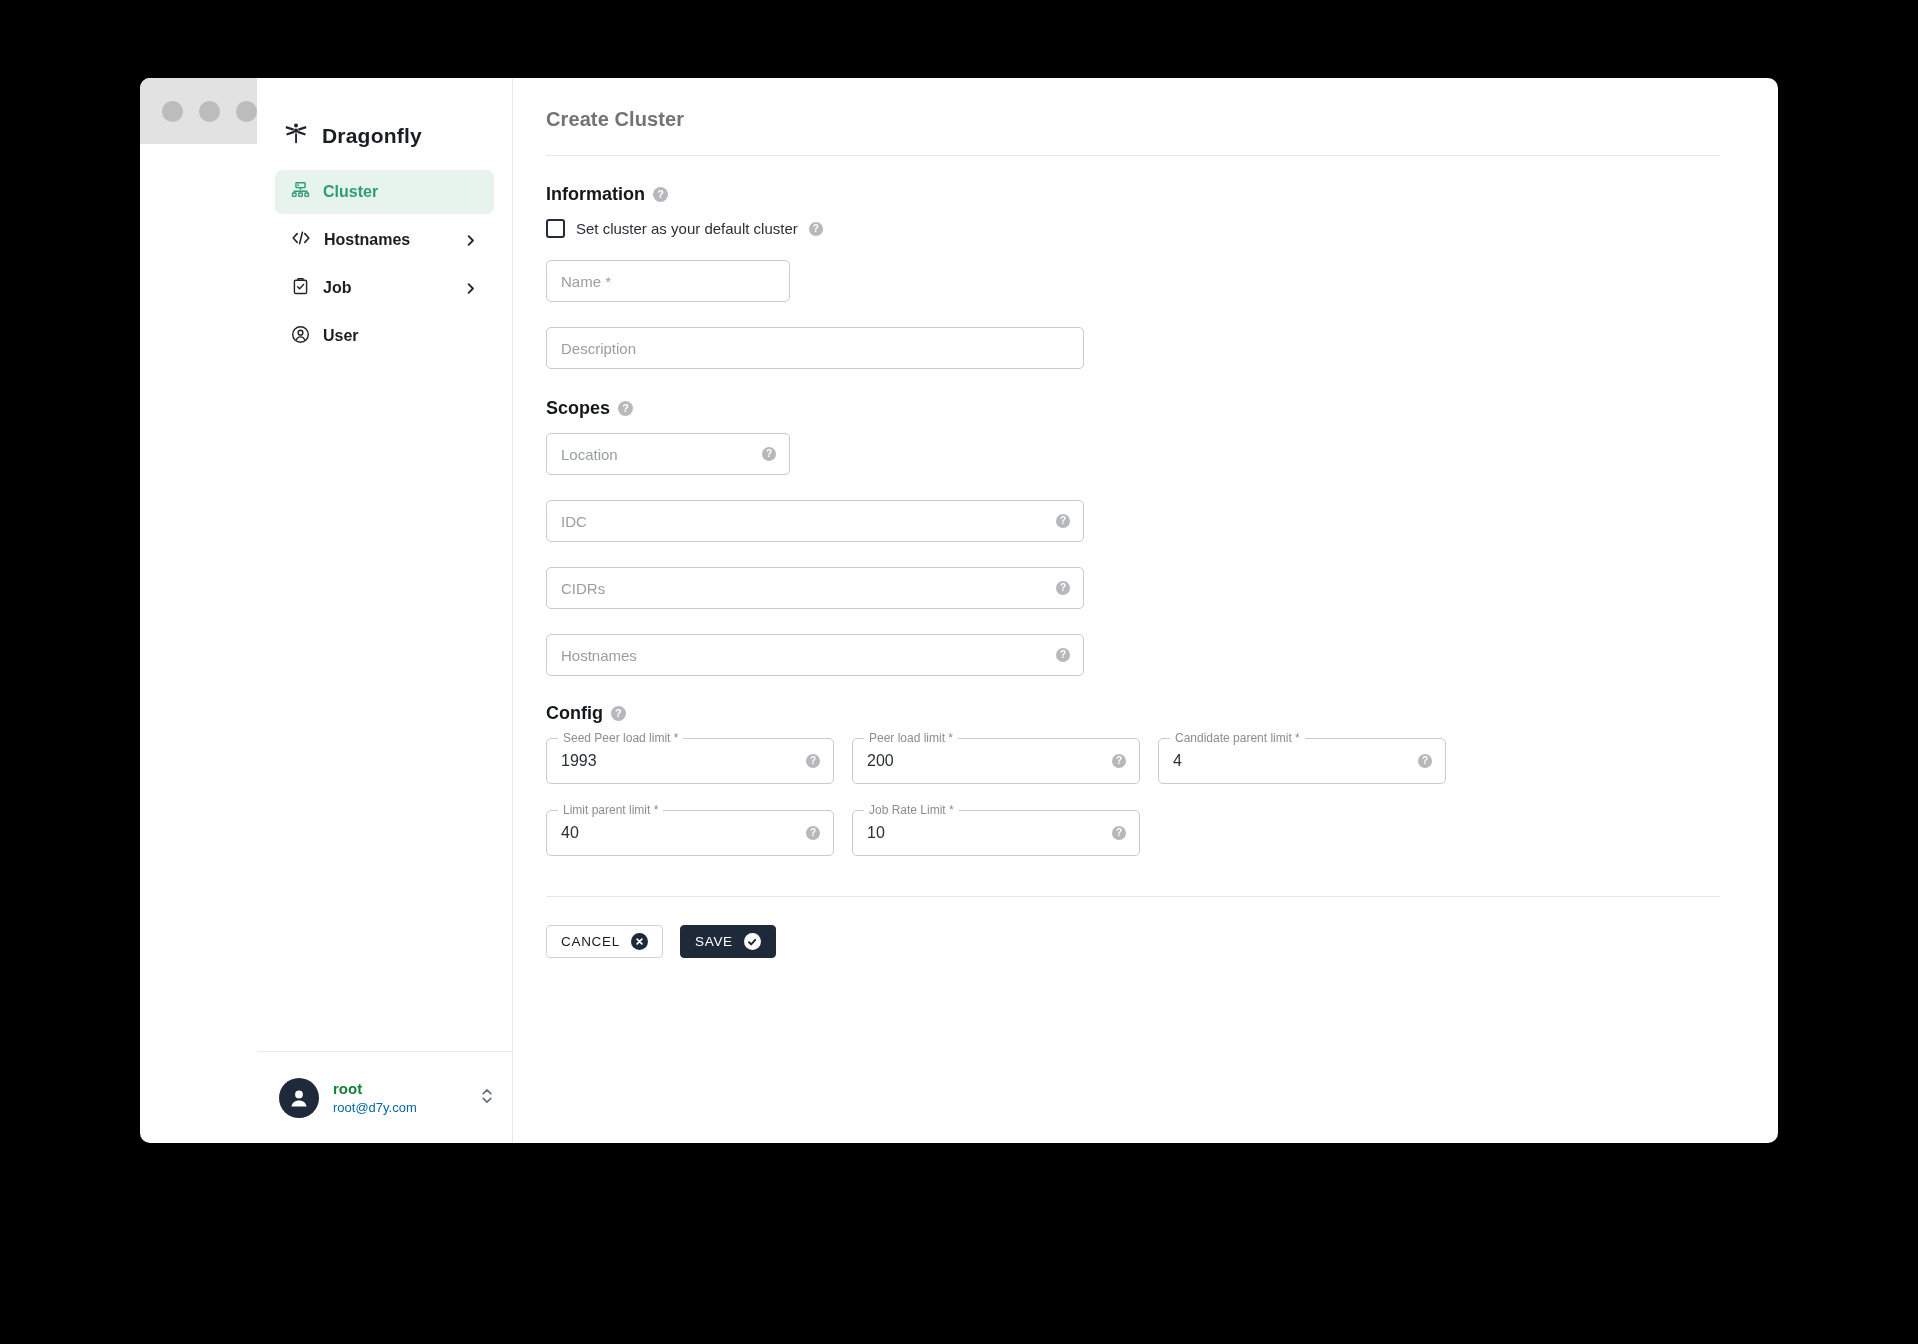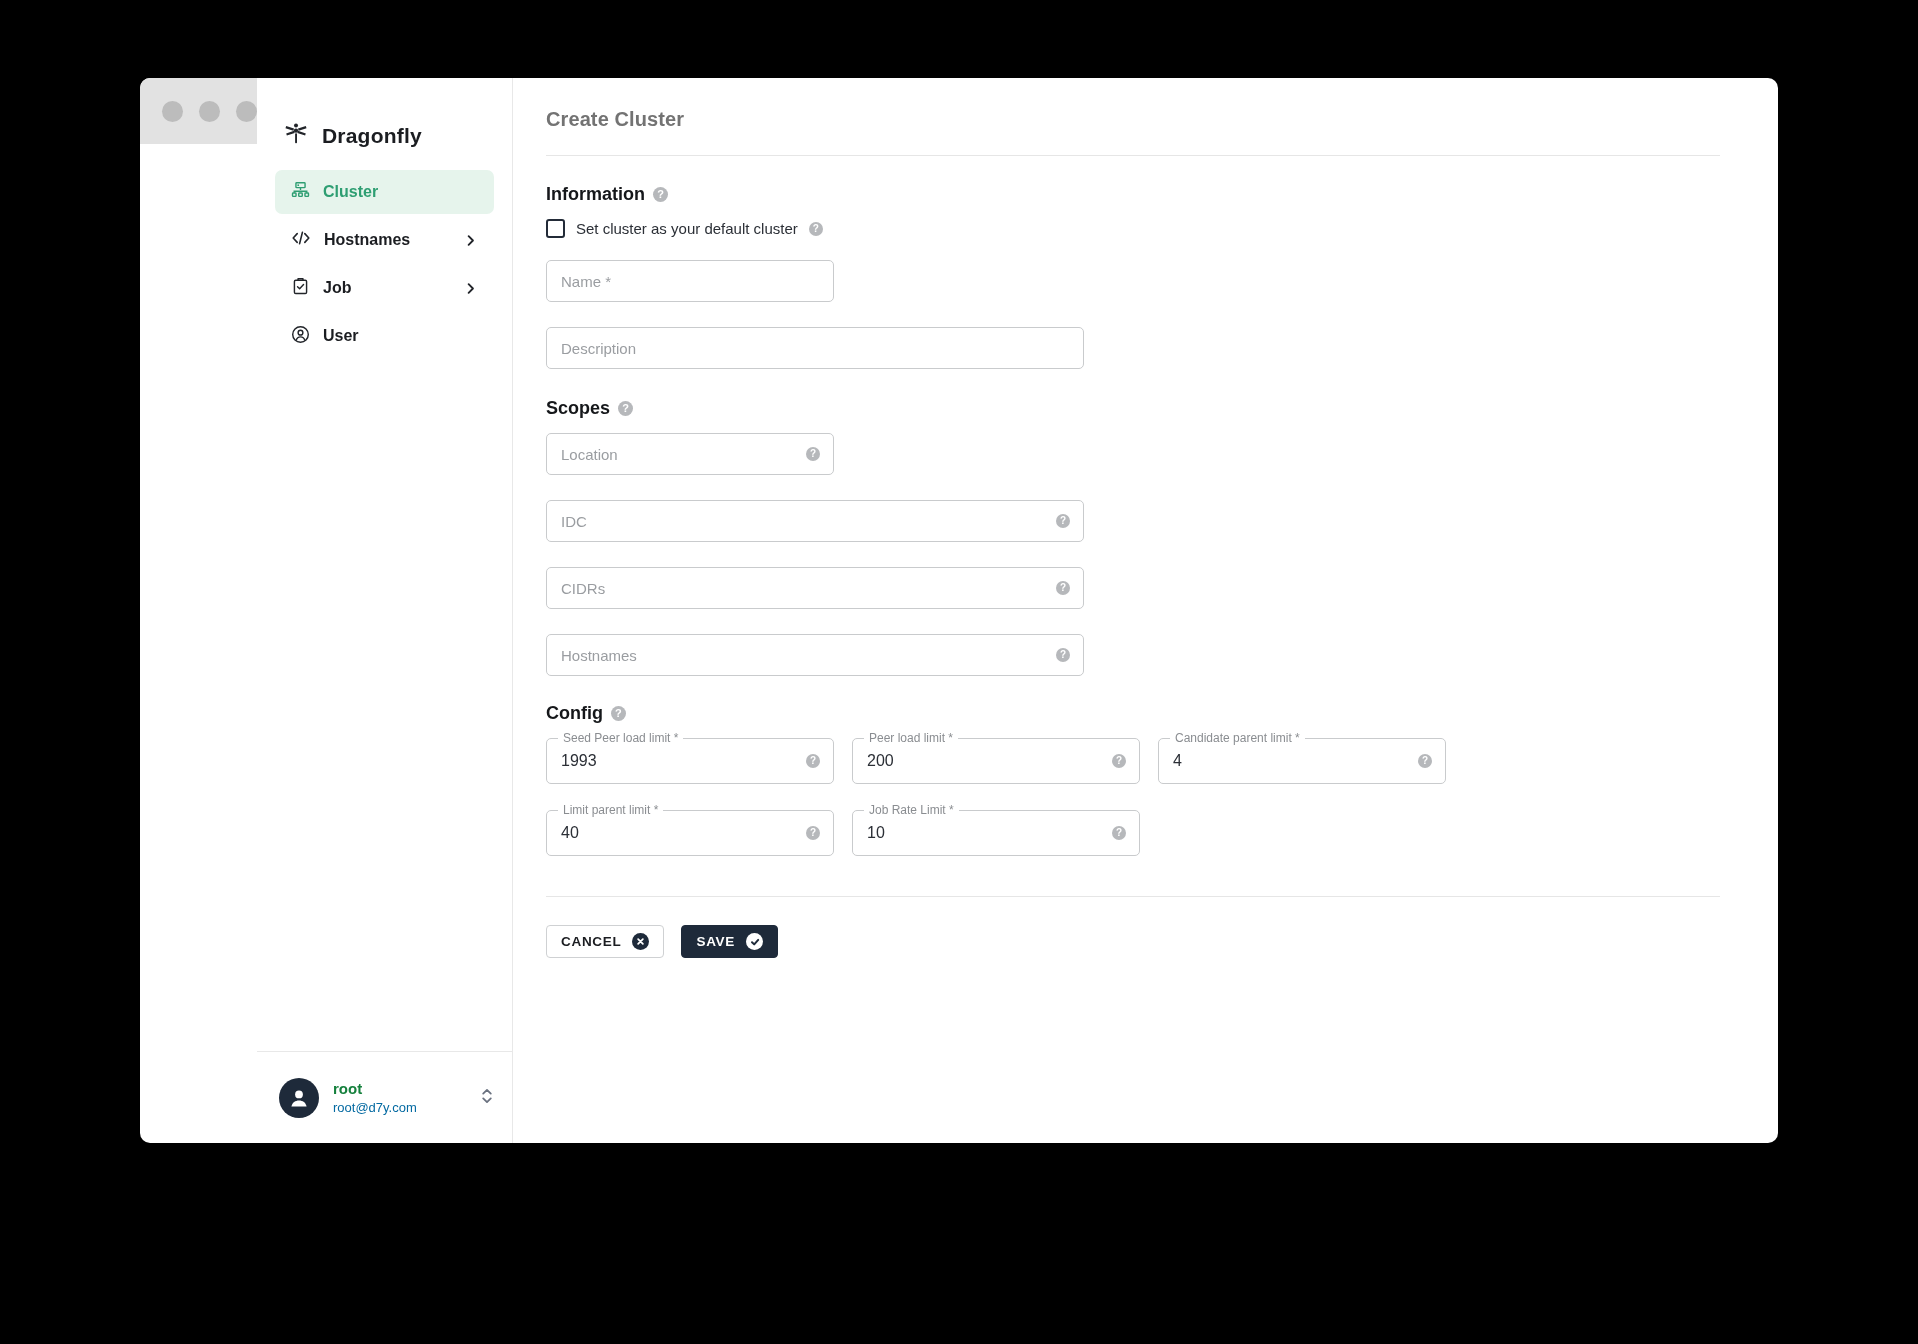--- a/index.html
+++ b/index.html
@@ -140,21 +140,21 @@
     height: 42px;
     border: 1px solid #c9cbcd;
     border-radius: 5px;
     background: #fff;
     display: flex; align-items: center;
     padding: 0 14px;
     margin-bottom: 25px;
   }
   .field .ph { font-size: 15px; color: #9a9da1; }
   .field .fhelp { position: absolute; right: 13px; top: 50%; transform: translateY(-50%); }
-  .w-narrow { width: 288px; }
+  .w-narrow { width: 244px; }
   .w-wide { width: 538px; }
 
   
   .nfield {
     position: relative;
     width: 288px; height: 46px;
     border: 1px solid #c9cbcd;
     border-radius: 5px;
     background: #fff;
     display: flex; align-items: center;
@@ -179,21 +179,20 @@
   #btn-row { display: flex; gap: 17px; margin-top: 28px; }
   .btn {
     height: 33px;
     display: inline-flex; align-items: center; gap: 11px;
     padding: 0 14px;
     border-radius: 4px;
     font-size: 13.5px;
     letter-spacing: .7px;
     cursor: pointer;
     font-family: "Liberation Sans", sans-serif;
-    font-weight: bold;
   }
   .btn-cancel { border: 1px solid #cfd1d3; background: #fff; color: #1b1d21; }
   .btn-save { border: 1px solid #1e2a3a; background: #1e2a3a; color: #ffffff; }
   .badge {
     width: 17px; height: 17px; border-radius: 50%;
     display: inline-flex; align-items: center; justify-content: center;
     flex: 0 0 17px;
   }
   .badge-x { background: #1e2a3a; color: #fff; }
   .badge-ok { background: #ffffff; color: #1e2a3a; }

